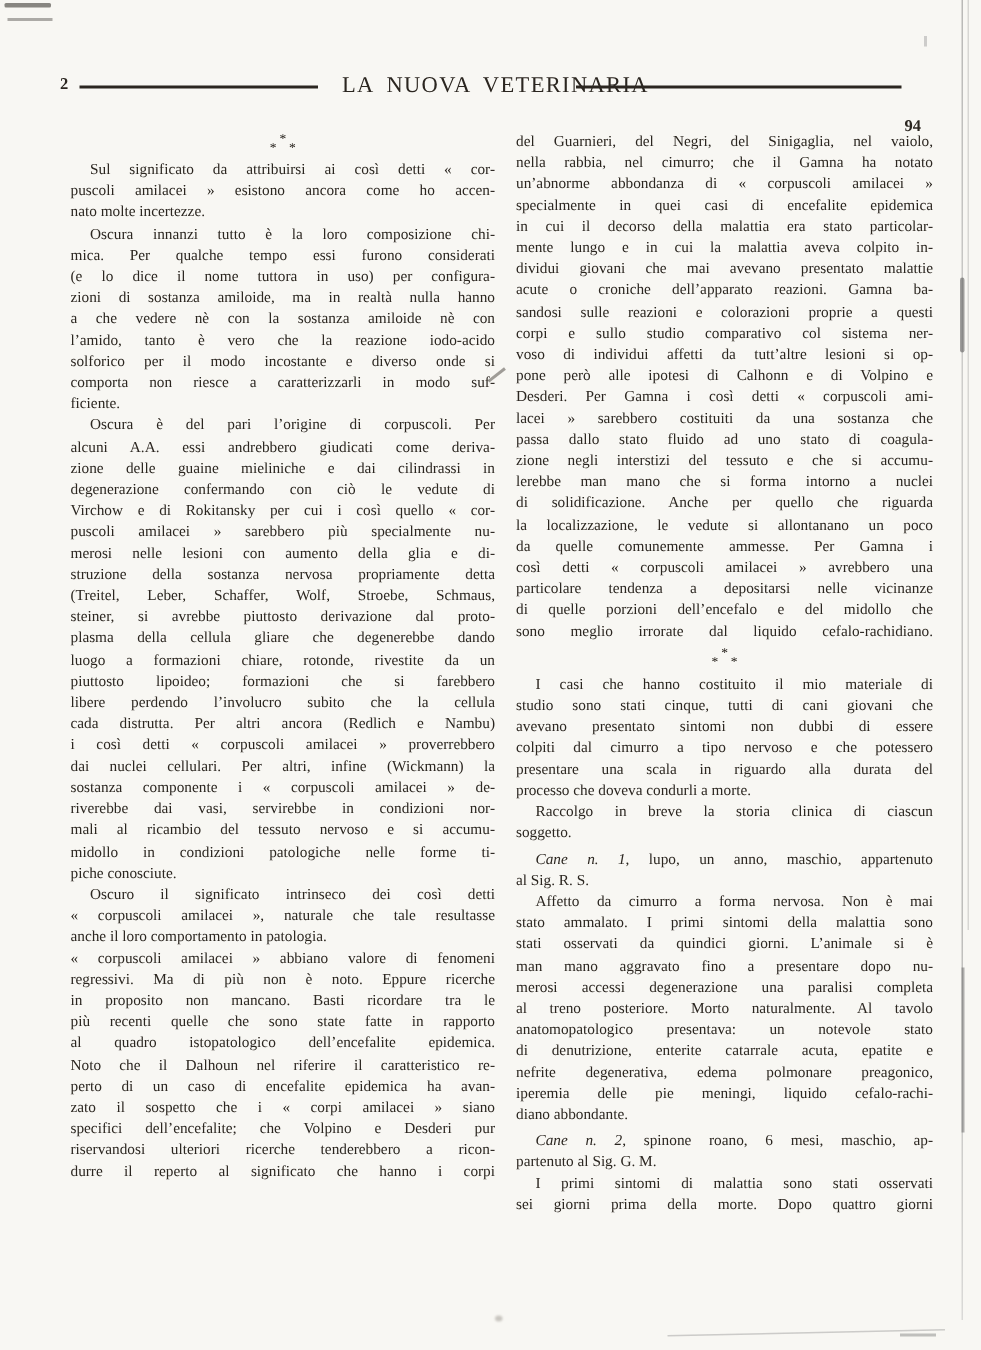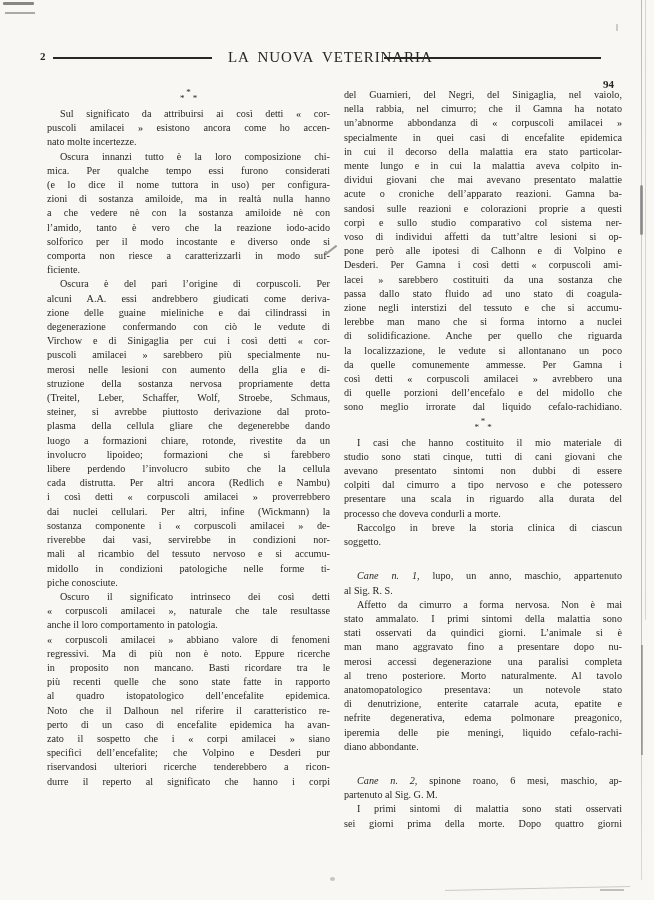--- a/index.html
+++ b/index.html
@@ -19,21 +19,21 @@
   #rule-right{left:384px;width:217px;}
   #journal-title{
     position:absolute;left:228px;top:49px;white-space:nowrap;
     font-size:15px;font-weight:normal;letter-spacing:.9px;word-spacing:4px;
   }
   
   .col{position:absolute;top:86px;font-size:10.2px;line-height:14.2px;}
   #col-left{left:47px;width:283px;}
   #col-right{left:344px;width:278px;top:88px;}
   .para{margin:0;}
-  .para.spaced{margin-top:20px;}
+  .para.spaced{margin-top:3px;}
   .line{text-align:justify;text-align-last:justify;}
   .line.short-last{text-align-last:left;}
   .line.first{text-indent:13px;}
   .line i{font-style:italic;}
   .asterism{text-align:center;font-size:9px;line-height:6px;margin:3px 0 6px;}
   .ast-row2{letter-spacing:3px;text-indent:3px;}
   
   .art{position:absolute;pointer-events:none;}
   #art-tl1{left:3px;top:2px;width:31px;height:3px;background:#63605b;opacity:.75;border-radius:1px;}
   #art-tl2{left:5px;top:12px;width:30px;height:2px;background:#6e6b66;opacity:.55;}
@@ -76,29 +76,29 @@
       <div class="line">l’amido, tanto è vero che la reazione iodo-acido</div>
       <div class="line">solforico per il modo incostante e diverso onde si</div>
       <div class="line">comporta non riesce a caratterizzarli in modo suf-</div>
       <div class="line short-last">ficiente.</div>
     </div>
     <div class="para">
       <div class="line first">Oscura è del pari l’origine di corpuscoli. Per</div>
       <div class="line">alcuni A.A. essi andrebbero giudicati come deriva-</div>
       <div class="line">zione delle guaine mieliniche e dai cilindrassi in</div>
       <div class="line">degenerazione confermando con ciò le vedute di</div>
-      <div class="line">Virchow e di Sinigaglia per cui i così detti « cor-</div>
+      <div class="line">Virchow e di Rokitansky per cui i così quello « cor-</div>
       <div class="line">puscoli amilacei » sarebbero più specialmente nu-</div>
       <div class="line">merosi nelle lesioni con aumento della glia e di-</div>
       <div class="line">struzione della sostanza nervosa propriamente detta</div>
       <div class="line">(Treitel, Leber, Schaffer, Wolf, Stroebe, Schmaus,</div>
       <div class="line">steiner, si avrebbe piuttosto derivazione dal proto-</div>
       <div class="line">plasma della cellula gliare che degenerebbe dando</div>
       <div class="line">luogo a formazioni chiare, rotonde, rivestite da un</div>
-      <div class="line">involucro lipoideo; formazioni che si farebbero</div>
+      <div class="line">piuttosto lipoideo; formazioni che si farebbero</div>
       <div class="line">libere perdendo l’involucro subito che la cellula</div>
       <div class="line">cada distrutta. Per altri ancora (Redlich e Nambu)</div>
       <div class="line">i così detti « corpuscoli amilacei » proverrebbero</div>
       <div class="line">dai nuclei cellulari. Per altri, infine (Wickmann) la</div>
       <div class="line">sostanza componente i « corpuscoli amilacei » de-</div>
       <div class="line">riverebbe dai vasi, servirebbe in condizioni nor-</div>
       <div class="line">mali al ricambio del tessuto nervoso e si accumu-</div>
       <div class="line">midollo in condizioni patologiche nelle forme ti-</div>
       <div class="line short-last">piche conosciute.</div>
     </div>
@@ -137,20 +137,21 @@
       <div class="line">pone però alle ipotesi di Calhonn e di Volpino e</div>
       <div class="line">Desderi. Per Gamna i così detti « corpuscoli ami-</div>
       <div class="line">lacei » sarebbero costituiti da una sostanza che</div>
       <div class="line">passa dallo stato fluido ad uno stato di coagula-</div>
       <div class="line">zione negli interstizi del tessuto e che si accumu-</div>
       <div class="line">lerebbe man mano che si forma intorno a nuclei</div>
       <div class="line">di solidificazione. Anche per quello che riguarda</div>
       <div class="line">la localizzazione, le vedute si allontanano un poco</div>
       <div class="line">da quelle comunemente ammesse. Per Gamna i</div>
       <div class="line">così detti « corpuscoli amilacei » avrebbero una</div>
+      <div class="line">particolare tendenza a depositarsi nelle vicinanze</div>
       <div class="line">di quelle porzioni dell’encefalo e del midollo che</div>
       <div class="line">sono meglio irrorate dal liquido cefalo-rachidiano.</div>
     </div>
     <div class="asterism">
       <div class="ast-row1">*</div>
       <div class="ast-row2">* *</div>
     </div>
     <div class="para">
       <div class="line first">I casi che hanno costituito il mio materiale di</div>
       <div class="line">studio sono stati cinque, tutti di cani giovani che</div>

